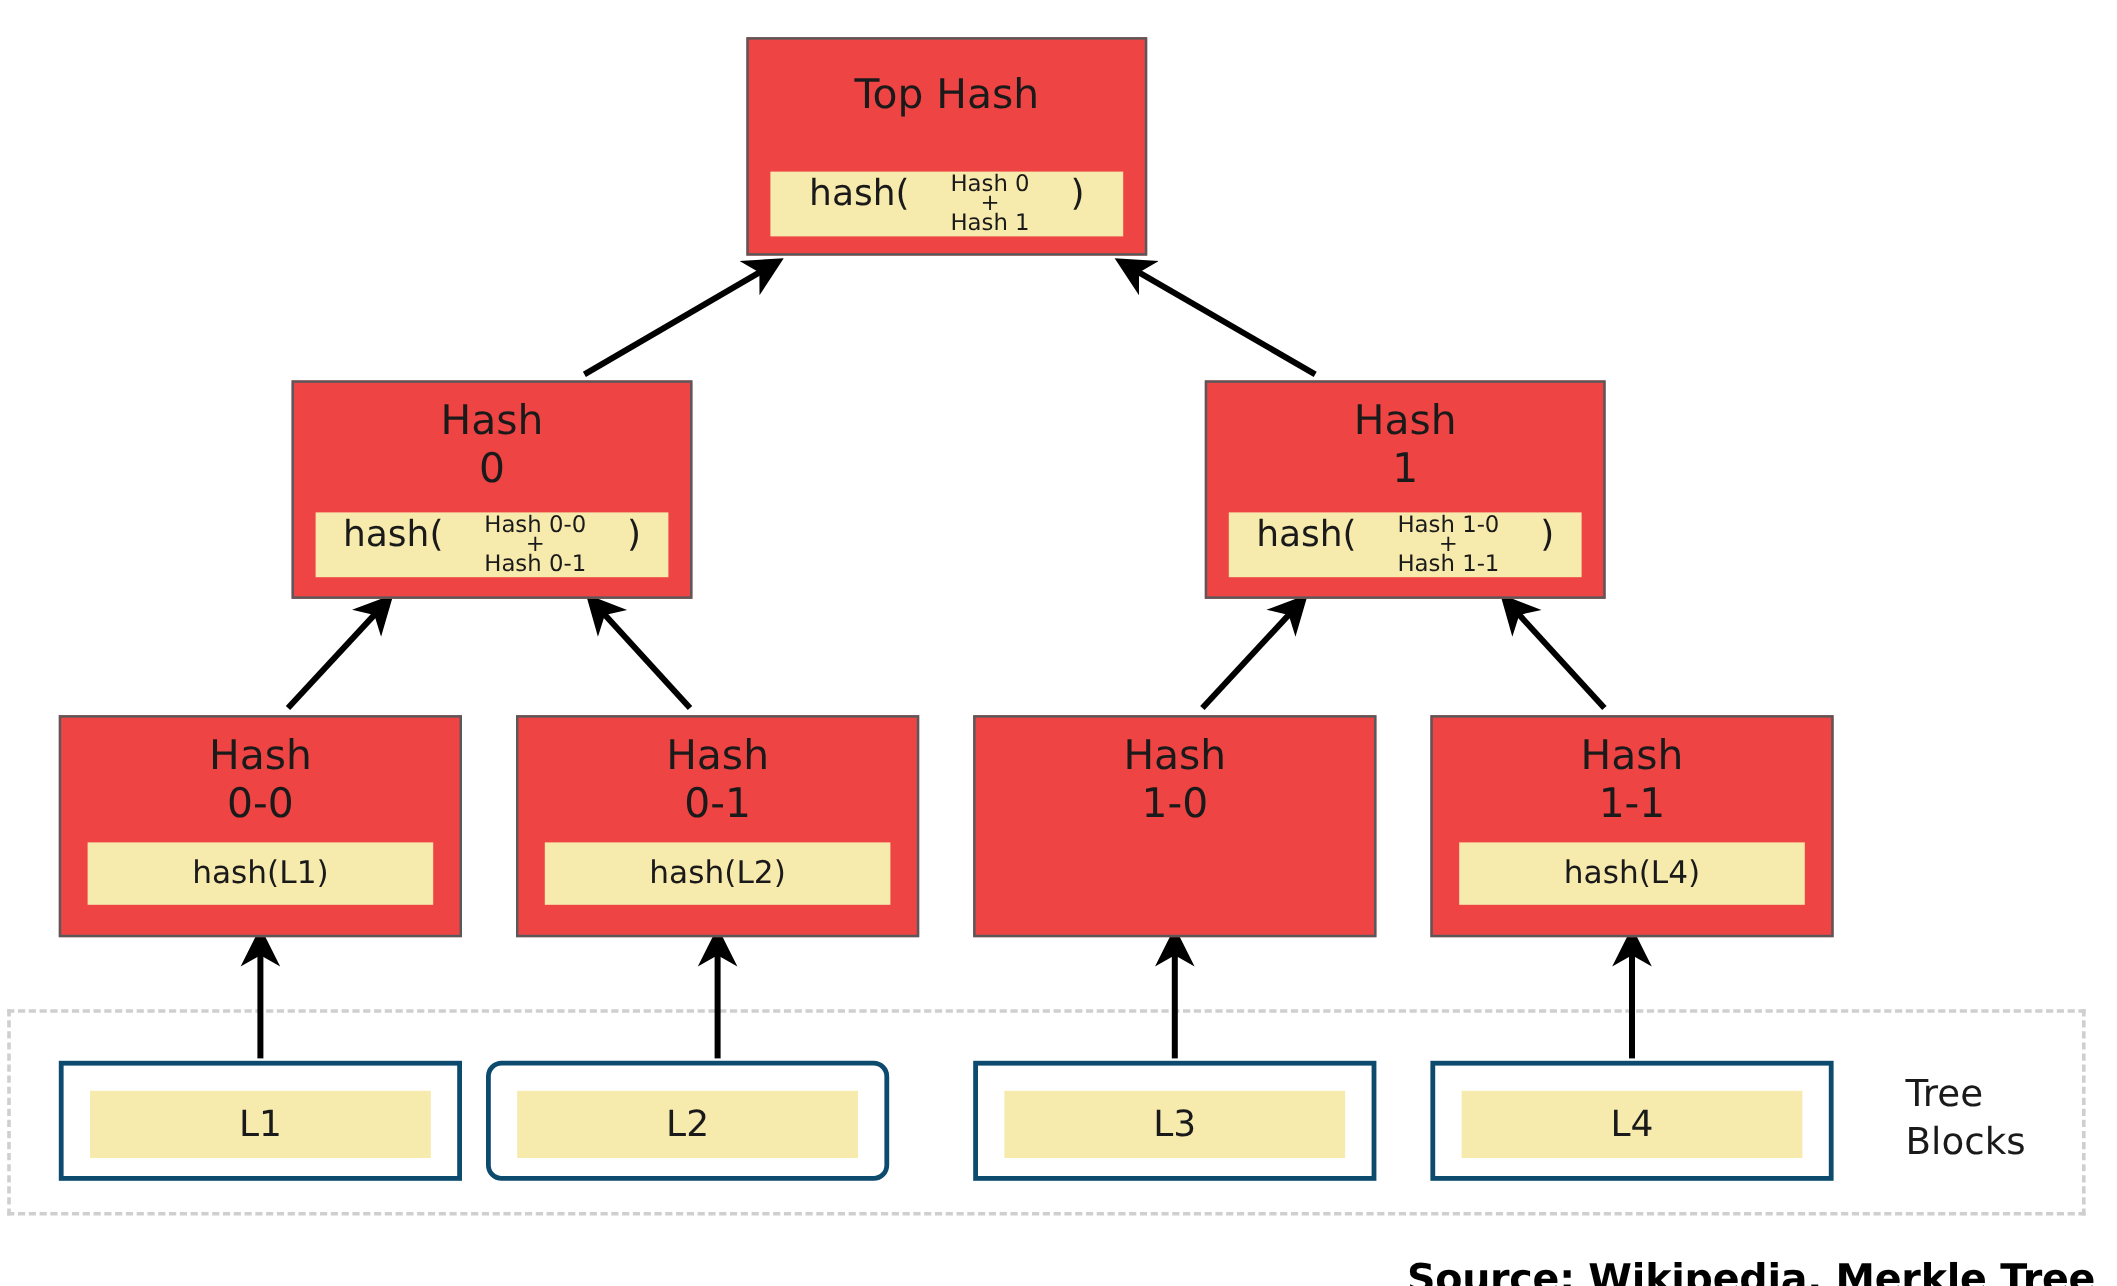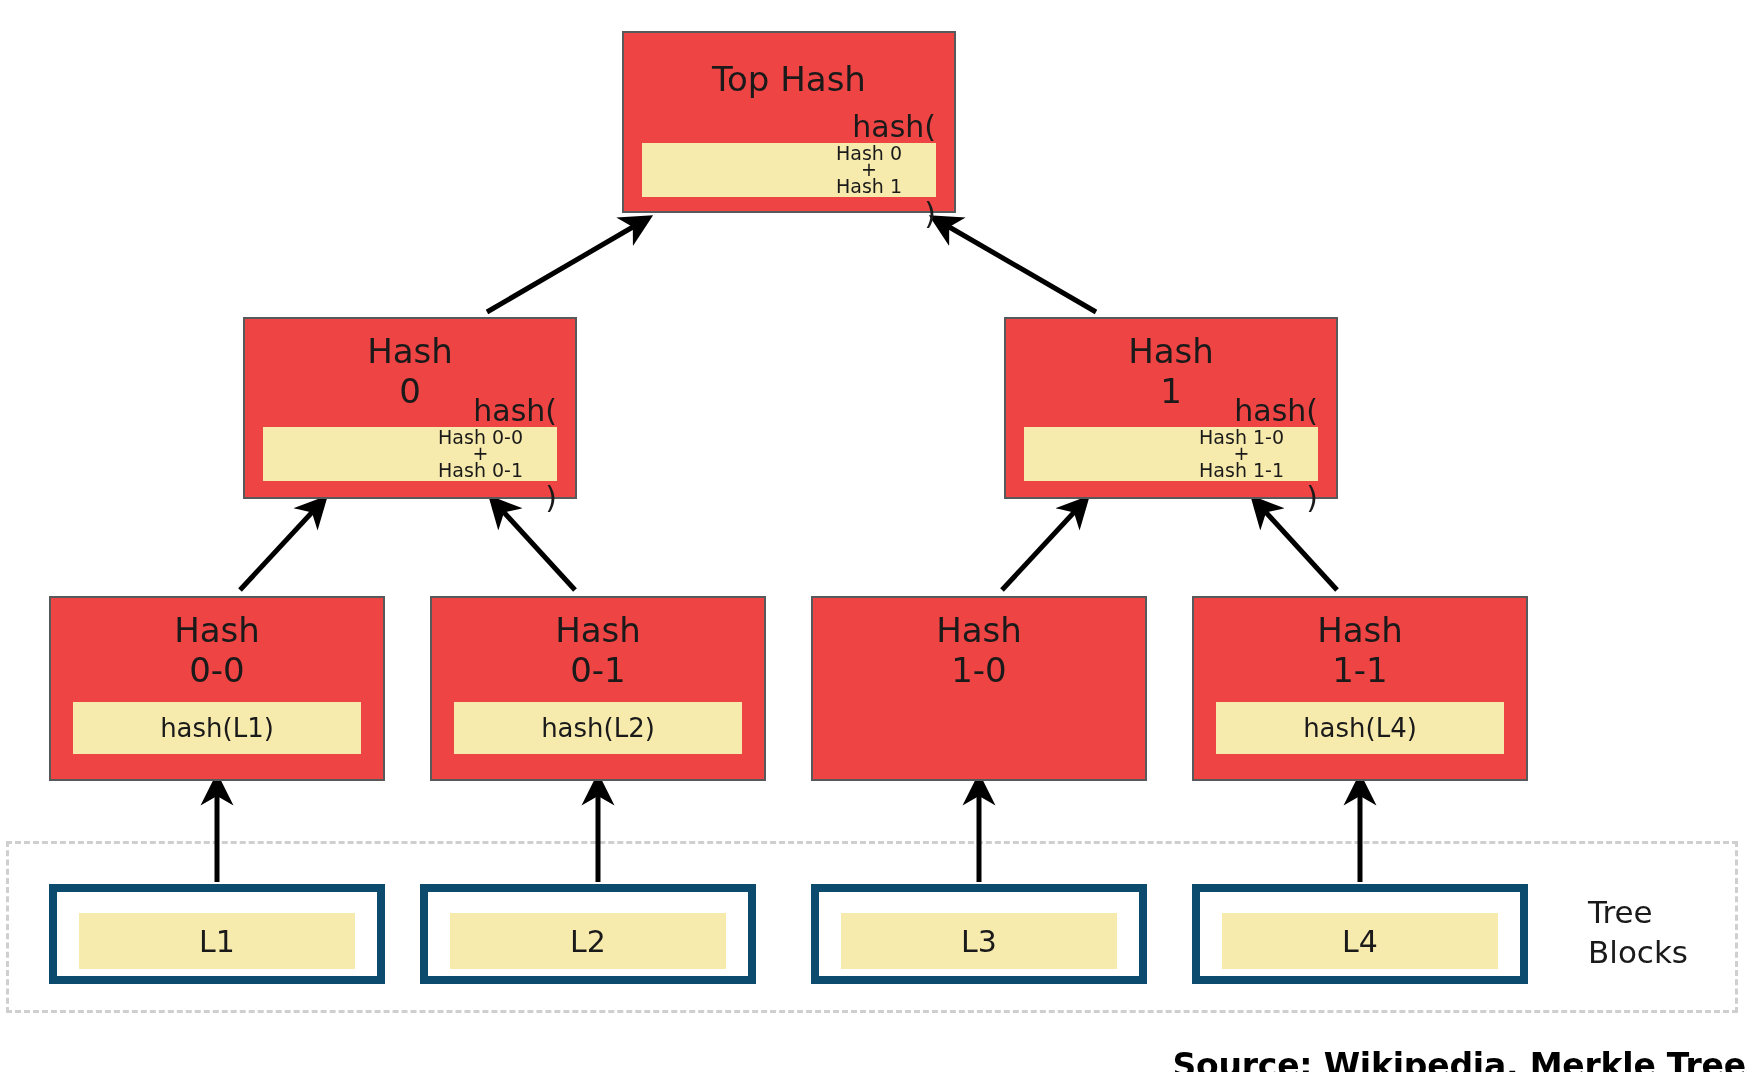--- a/index.html
+++ b/index.html
@@ -52,26 +52,25 @@
   .node.mid-left  { left: 243px; top: 317px; width: 334px; height: 182px; }
   .node.mid-right { left: 1004px; top: 317px; width: 334px; height: 182px; }
   .node.mid-left .node-title, .node.mid-right .node-title { font-size: 34px; margin-top: 12px; }
   .node.mid-left .band, .node.mid-right .band {
     left: 18px; right: 18px; top: 108px; height: 54px;
   }
 
   
   .hashexpr {
     display: flex;
-    align-items: flex-end;
+    align-items: flex-start;
     justify-content: center;
     width: 100%;
     gap: 0px;
     font-size: 30px;
-    flex-direction: column;
   }
   .hashexpr .fn { flex: 0 0 auto; }
   .hashexpr .args {
     flex: 0 0 auto;
     display: flex;
     flex-direction: column;
     align-items: center;
     font-size: 19px;
     line-height: 1.02;
     margin: 0 34px 0 34px;
@@ -91,30 +90,30 @@
   .node.leaf.l3 { left: 811px; }
   .node.leaf.l4 { left: 1192px; }
 
   
   .datablock {
     position: absolute;
     top: 884px;
     width: 336px;
     height: 100px;
     background: #ffffff;
-    border: 8px solid #0c4a6e;
+    border: 4px solid #0c4a6e;
     box-sizing: border-box;
     z-index: 3;
   }
   .datablock .band {
     left: 22px; right: 22px; top: 21px; height: 56px;
     font-size: 30px;
   }
   .datablock.d1 { left: 49px; }
-  .datablock.d2 { left: 420px; }
+  .datablock.d2 { left: 405px; border-radius: 13px; }
   .datablock.d3 { left: 811px; }
   .datablock.d4 { left: 1192px; }
 
   .datablocks-frame {
     position: absolute;
     left: 6px;
     top: 841px;
     width: 1732px;
     height: 172px;
     border: 3px dashed #cfcfcf;

